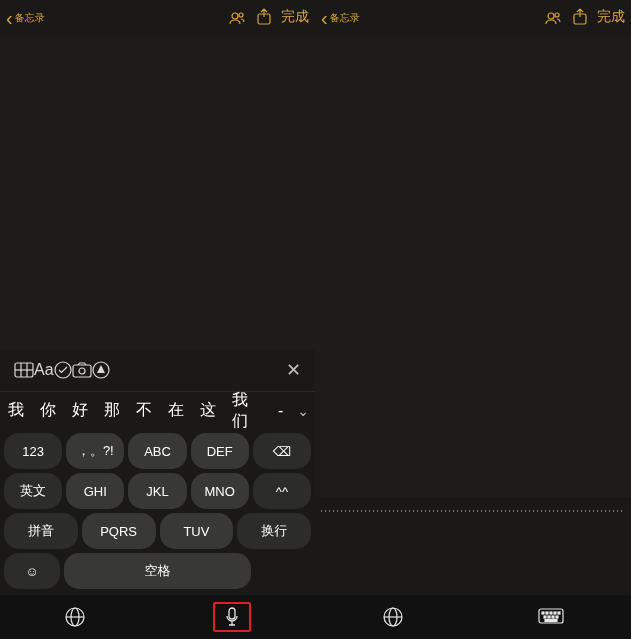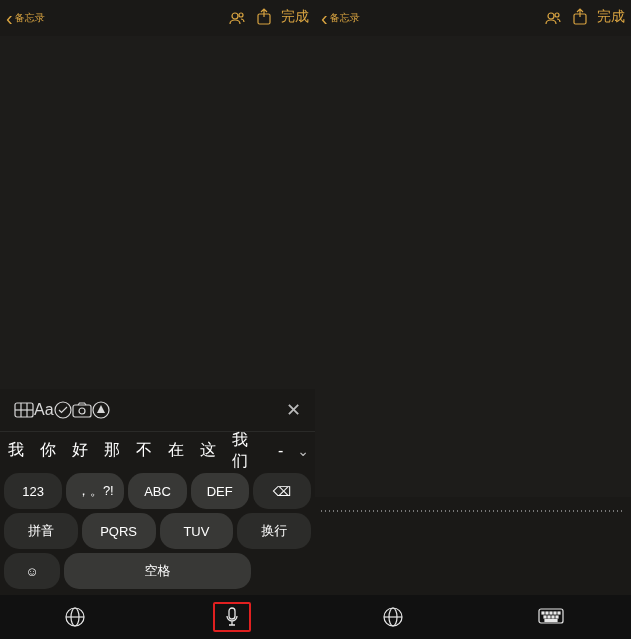--- a/index.html
+++ b/index.html
@@ -182,20 +182,27 @@
 
   <div class="keyboard">
     <div class="krow">
       <div class="key dark func">123</div>
       <div class="key">，。?!</div>
       <div class="key">ABC</div>
       <div class="key">DEF</div>
       <div class="key dark">⌫</div>
     </div>
     <div class="krow">
+      <div class="key dark func">英文</div>
+      <div class="key">GHI</div>
+      <div class="key">JKL</div>
+      <div class="key">MNO</div>
+      <div class="key dark">^^</div>
+    </div>
+    <div class="krow">
       <div class="key dark func">拼音</div>
       <div class="key">PQRS</div>
       <div class="key">TUV</div>
       <div class="key dark func" style="flex:1">换行</div>
     </div>
     <div class="krow">
       <div class="key dark" style="flex:0 0 56px">☺</div>
       <div class="key" style="flex:2">空格</div>
       <div style="flex:0 0 56px"></div>
     </div>

